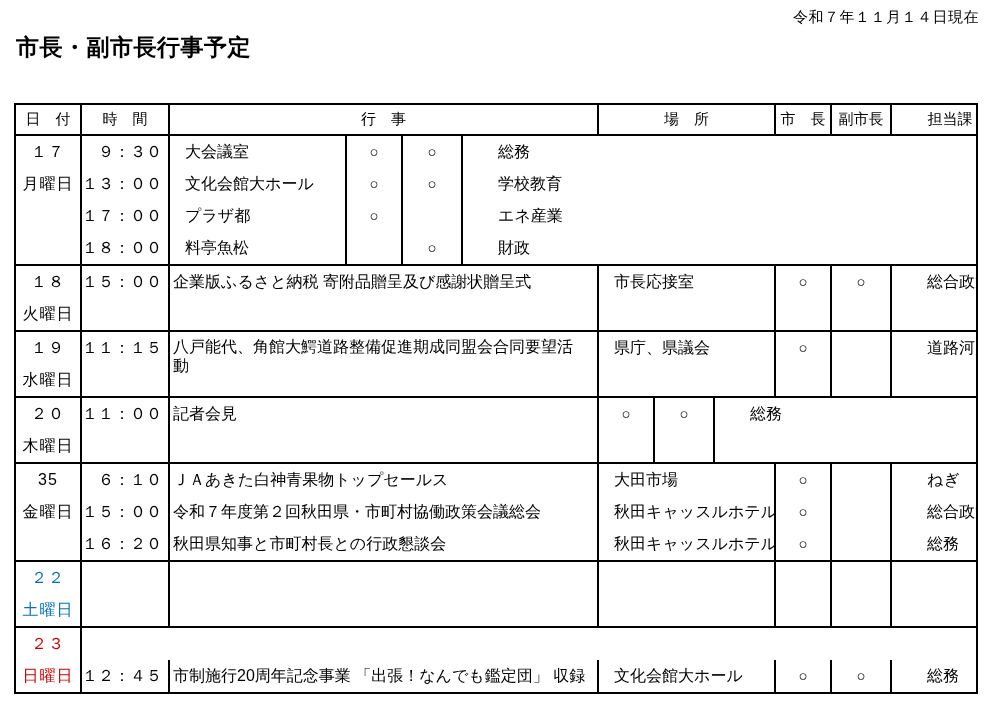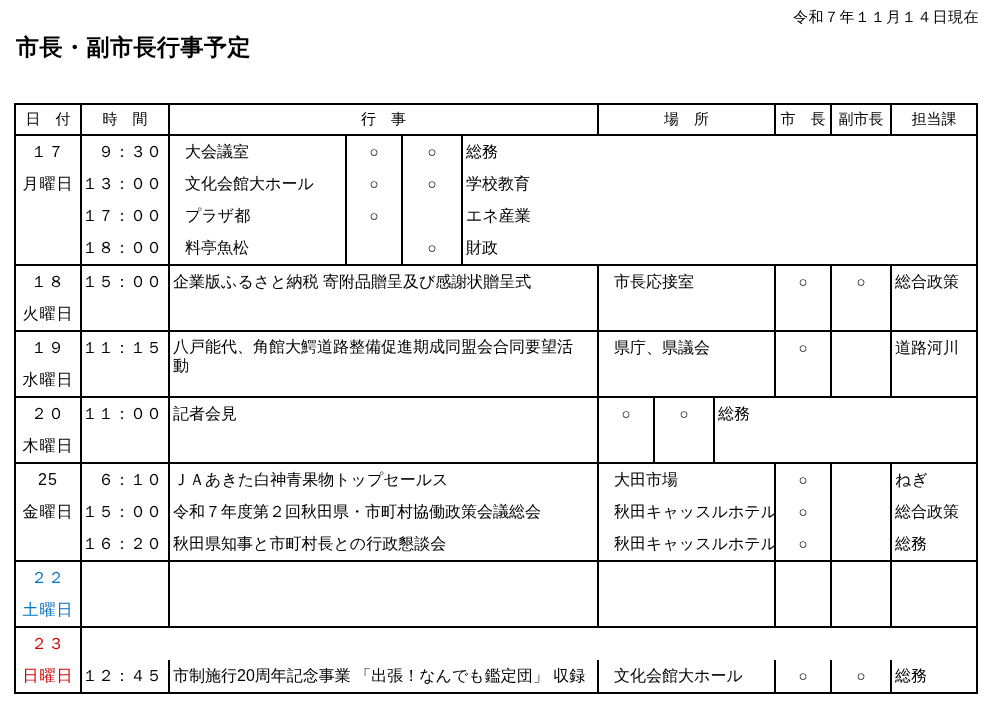--- a/index.html
+++ b/index.html
@@ -68,21 +68,21 @@
     overflow: hidden;
   }
   .cell:last-child { border-right: none; }
 
   .col-date   { width: 66px; }
   .col-time   { width: 88px; }
   .col-event  { width: 429px; }
   .col-place  { width: 177px; }
   .col-mayor  { width: 56px; }
   .col-deputy { width: 60px; }
-  .col-dept   { flex: 1; }
+  .col-dept   { flex: 1; padding-left: 32px; }
 
   .line {
     height: 32px;
     line-height: 32px;
     font-size: 16px;
     white-space: nowrap;
     overflow: hidden;
   }
   .date-num-line, .weekday-line { text-align: center; letter-spacing: 1px; }
   .time-line  { text-align: right; padding-right: 6px; }
@@ -217,21 +217,21 @@
         </div>
         <div class="cell col-deputy">
           <div class="line mark-line">○</div>
         </div>
         <div class="cell col-dept">
           <div class="line dept-line">総務</div>
         </div>
       </div>
       <div class="row" style="height: 96px;">
         <div class="cell col-date">
-          <div class="line date-num-line" style="color: rgb(0, 0, 0);">25</div>
+          <div class="line date-num-line" style="color: rgb(0, 0, 0);">35</div>
           <div class="line weekday-line" style="color: rgb(0, 0, 0);">金曜日</div>
         </div>
         <div class="cell col-time">
           <div class="line time-line">６：１０</div>
           <div class="line time-line">１５：００</div>
           <div class="line time-line">１６：２０</div>
         </div>
         <div class="cell col-event">
           <div class="line event-line">ＪＡあきた白神青果物トップセールス</div>
           <div class="line event-line">令和７年度第２回秋田県・市町村協働政策会議総会</div>

